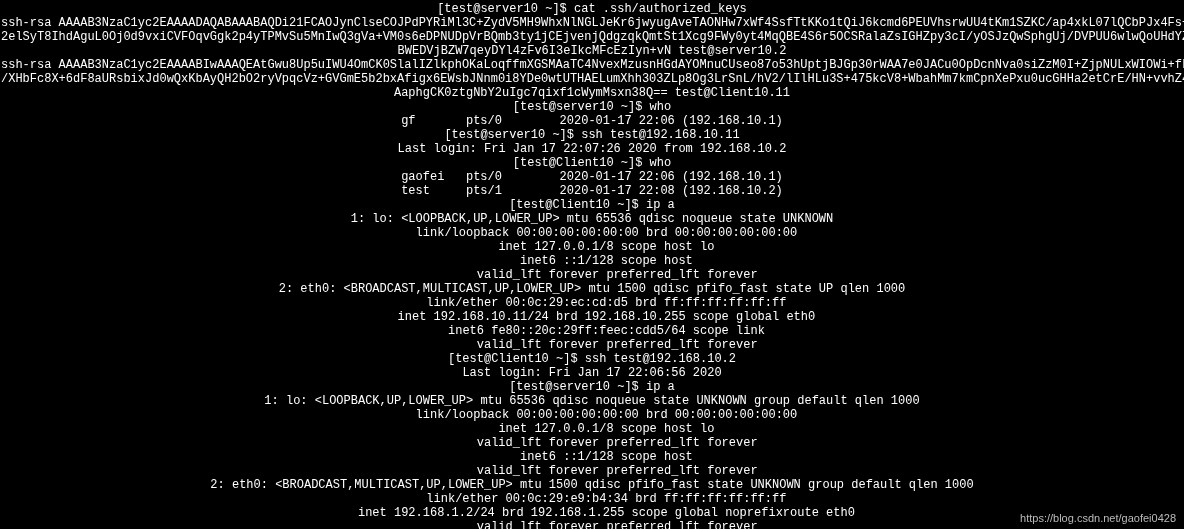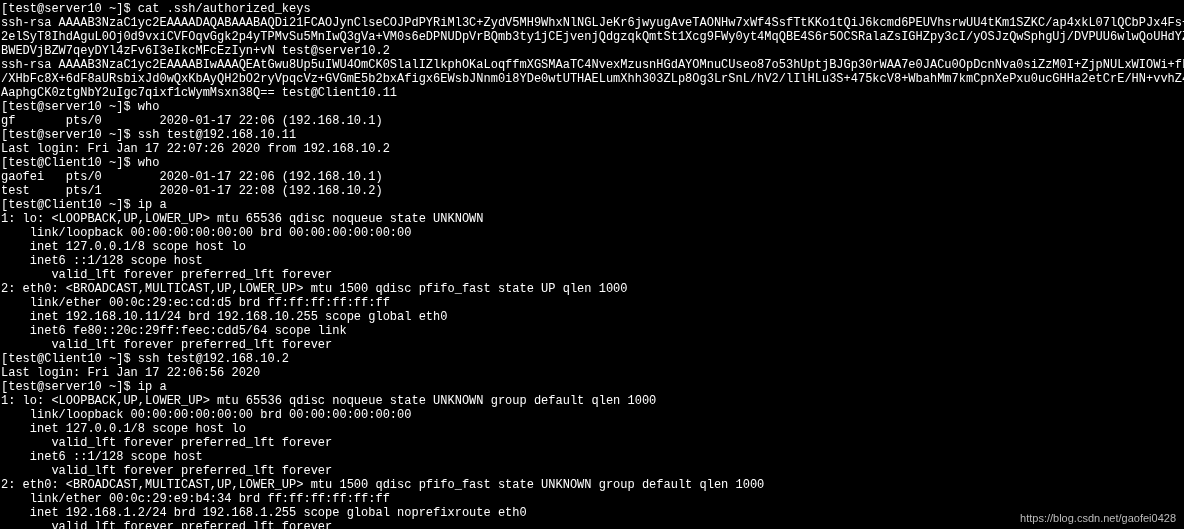--- a/index.html
+++ b/index.html
@@ -14,20 +14,21 @@
     line-height: 14px;
     overflow: hidden;
     position: relative;
   }
   .terminal {
     padding: 2px 1px;
     white-space: pre;
   }
   .line {
     white-space: pre;
+    text-align: center;
   }
   .watermark {
     position: absolute;
     bottom: 4px;
     right: 8px;
     color: #bbb;
     font-size: 11px;
     font-family: Arial, sans-serif;
   }
 </style>

